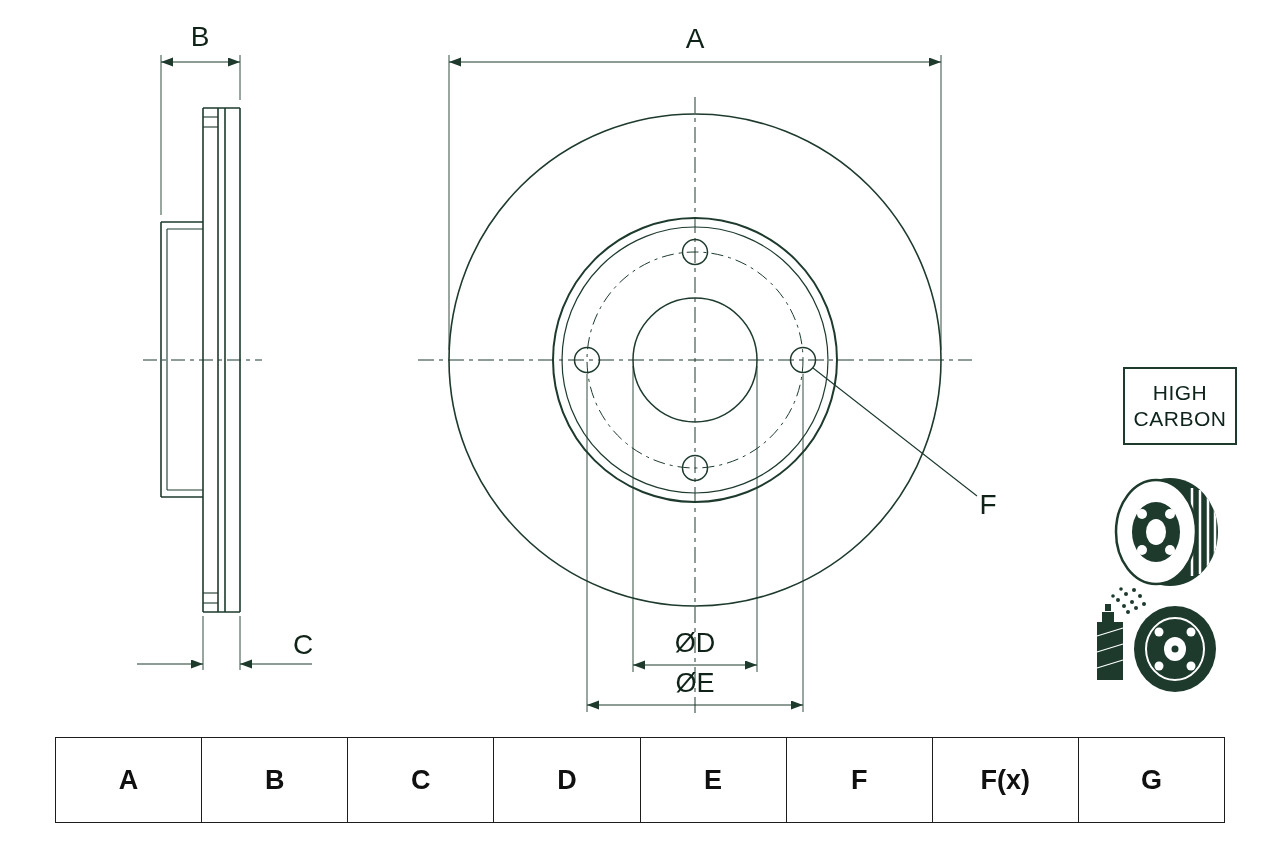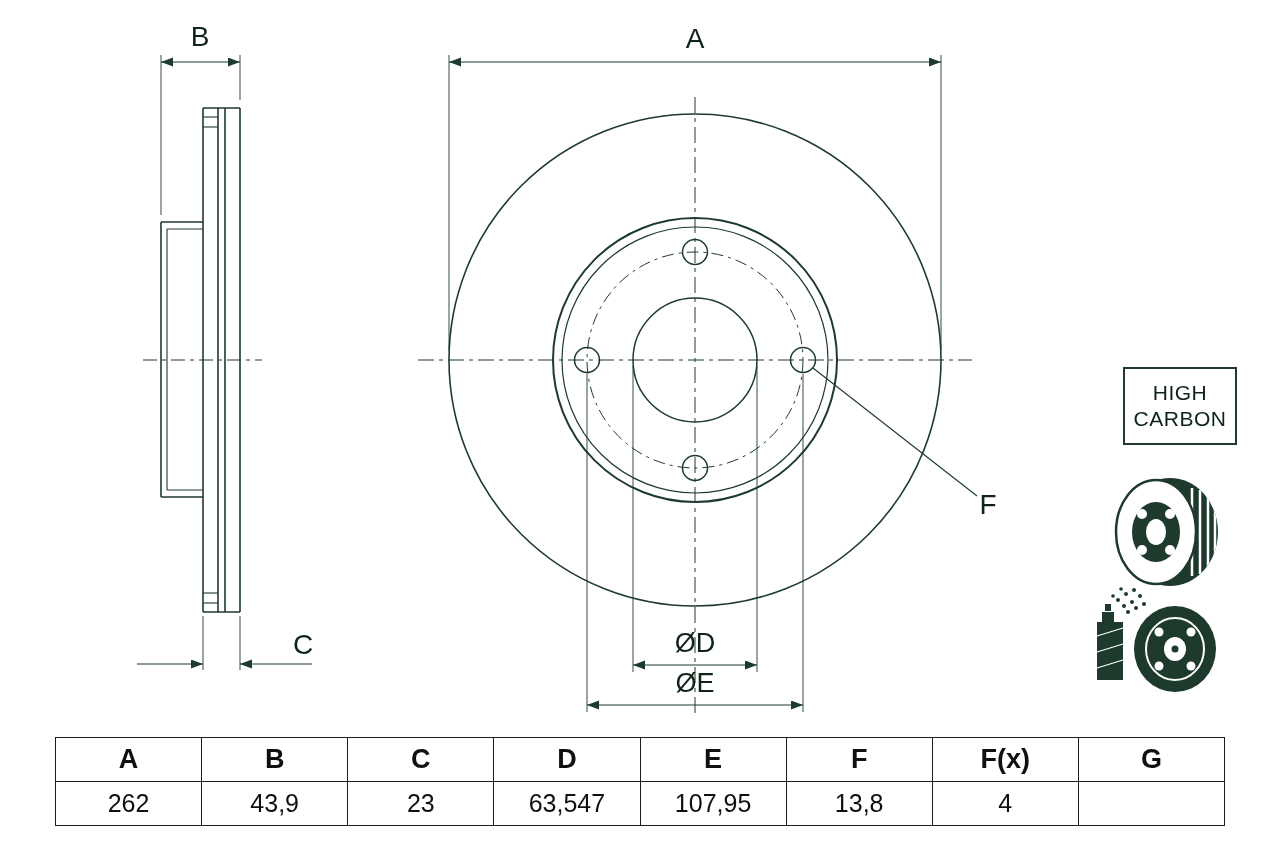--- a/index.html
+++ b/index.html
@@ -204,26 +204,16 @@
       <tr class="hdr">
         <td>A</td>
         <td>B</td>
         <td>C</td>
         <td>D</td>
         <td>E</td>
         <td>F</td>
         <td>F(x)</td>
         <td>G</td>
       </tr>
-      <tr class="val">
-        <td>262</td>
-        <td>43,9</td>
-        <td>23</td>
-        <td>63,547</td>
-        <td>107,95</td>
-        <td>13,8</td>
-        <td>4</td>
-        <td></td>
-      </tr>
     </tbody>
   </table>
 
 </div>
 
 </body></html>

